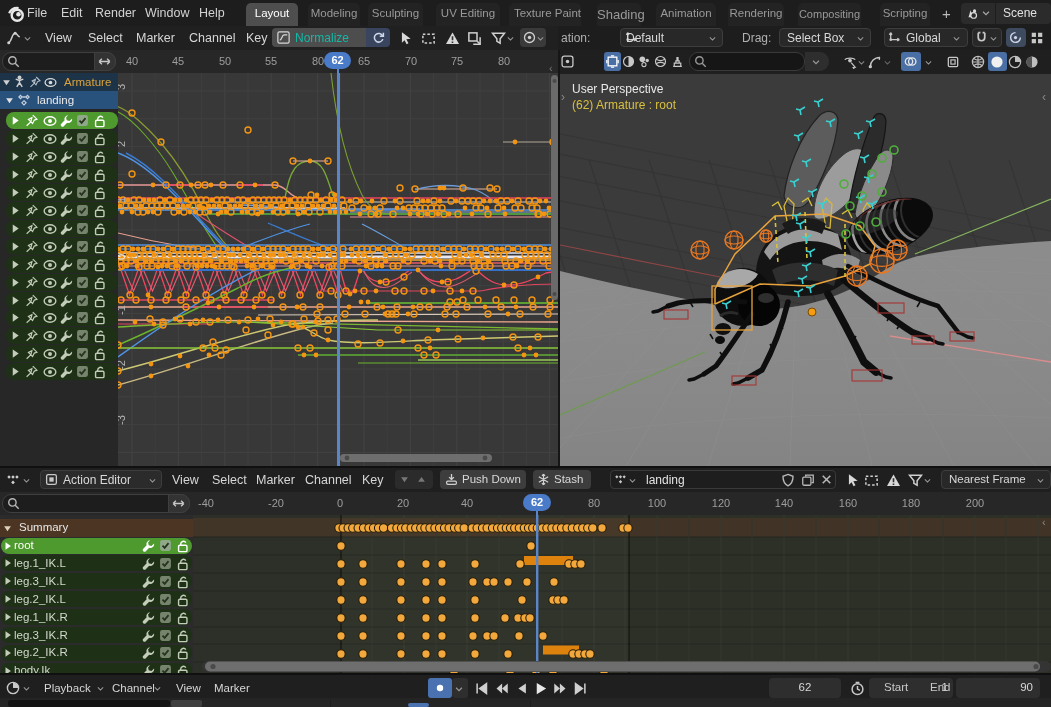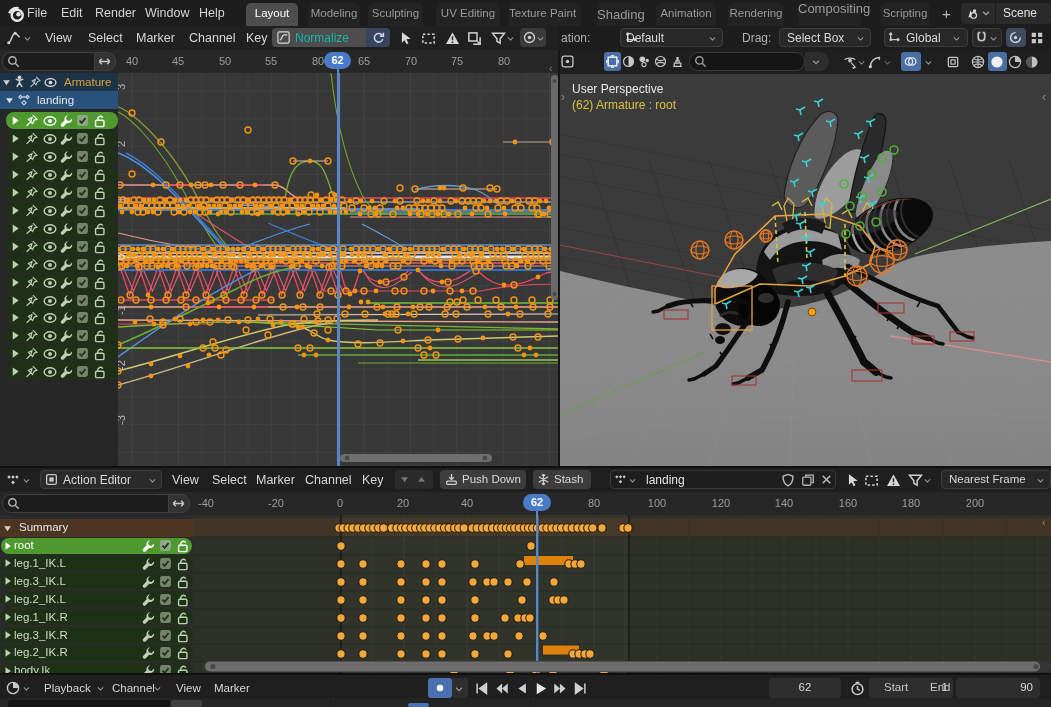--- a/index.html
+++ b/index.html
@@ -19,29 +19,29 @@
     <div style="position:absolute;left:199px;top:6px;font-size:12.5px;color:#d2d2d2;font-weight:400;letter-spacing:0px;white-space:nowrap">Help</div>
     <div style="position:absolute;left:246px;top:3px;width:52px;height:23px;background:#4e4e4e;border-radius:0px;border-radius:5px 5px 0 0;"></div>
     <div style="position:absolute;left:246px;top:7px;width:52px;text-align:center;font-size:11.5px;color:#ffffff;white-space:nowrap">Layout</div>
     <div style="position:absolute;left:308px;top:3px;width:52px;height:23px;background:#232323;border-radius:0px;border-radius:5px 5px 0 0;"></div>
     <div style="position:absolute;left:308px;top:7px;width:52px;text-align:center;font-size:11.5px;color:#999999;white-space:nowrap">Modeling</div>
     <div style="position:absolute;left:368px;top:3px;width:55px;height:23px;background:#232323;border-radius:0px;border-radius:5px 5px 0 0;"></div>
     <div style="position:absolute;left:368px;top:7px;width:55px;text-align:center;font-size:11.5px;color:#999999;white-space:nowrap">Sculpting</div>
     <div style="position:absolute;left:436px;top:3px;width:64px;height:23px;background:#232323;border-radius:0px;border-radius:5px 5px 0 0;"></div>
     <div style="position:absolute;left:436px;top:7px;width:64px;text-align:center;font-size:11.5px;color:#999999;white-space:nowrap">UV Editing</div>
     <div style="position:absolute;left:509px;top:3px;width:72px;height:23px;background:#232323;border-radius:0px;border-radius:5px 5px 0 0;"></div>
-    <div style="position:absolute;left:509px;top:7px;width:72px;text-align:left;font-size:11.5px;color:#999999;white-space:nowrap">Texture Paint</div>
+    <div style="position:absolute;left:509px;top:7px;width:72px;text-align:right;font-size:11.5px;color:#999999;white-space:nowrap">Texture Paint</div>
     <div style="position:absolute;left:597px;top:3px;width:44px;height:23px;background:#232323;border-radius:0px;border-radius:5px 5px 0 0;"></div>
     <div style="position:absolute;left:597px;top:7px;width:44px;text-align:center;font-size:13px;color:#999999;white-space:nowrap">Shading</div>
     <div style="position:absolute;left:656px;top:3px;width:60px;height:23px;background:#232323;border-radius:0px;border-radius:5px 5px 0 0;"></div>
     <div style="position:absolute;left:656px;top:7px;width:60px;text-align:center;font-size:11.5px;color:#999999;white-space:nowrap">Animation</div>
     <div style="position:absolute;left:728px;top:3px;width:56px;height:23px;background:#232323;border-radius:0px;border-radius:5px 5px 0 0;"></div>
     <div style="position:absolute;left:728px;top:7px;width:56px;text-align:center;font-size:11.5px;color:#999999;white-space:nowrap">Rendering</div>
     <div style="position:absolute;left:798px;top:3px;width:63px;height:23px;background:#232323;border-radius:0px;border-radius:5px 5px 0 0;"></div>
-    <div style="position:absolute;left:798px;top:1px;width:63px;text-align:left;font-size:13px;color:#999999;white-space:nowrap">Compositing</div>
+    <div style="position:absolute;left:798px;top:8px;width:63px;text-align:center;font-size:11px;color:#999999;white-space:nowrap">Compositing</div>
     <div style="position:absolute;left:880px;top:3px;width:50px;height:23px;background:#232323;border-radius:0px;border-radius:5px 5px 0 0;"></div>
     <div style="position:absolute;left:880px;top:7px;width:50px;text-align:center;font-size:11.5px;color:#999999;white-space:nowrap">Scripting</div>
     <div style="position:absolute;left:942px;top:5px;font-size:15px;color:#bbbbbb;font-weight:400;letter-spacing:0px;white-space:nowrap">+</div>
     <div style="position:absolute;left:961px;top:3px;width:90px;height:21px;background:#2b2b2b;border-radius:4px;"></div>
     <svg style="position:absolute;left:965px;top:7px" width="13" height="13" viewBox="0 0 12 12">
       <path d="M3.2 9.5 L5.2 3 L7.2 9.5 Z" fill="#dcdcdc"></path>
       <circle cx="8" cy="7.8" r="2.6" fill="#2b2b2b" stroke="#dcdcdc" stroke-width="1.1"></circle>
       <circle cx="8.8" cy="3.6" r="1.5" fill="#dcdcdc"></circle>
     </svg>
     <svg style="position:absolute;left:981px;top:8px" width="10" height="10" viewBox="0 0 12 12">

